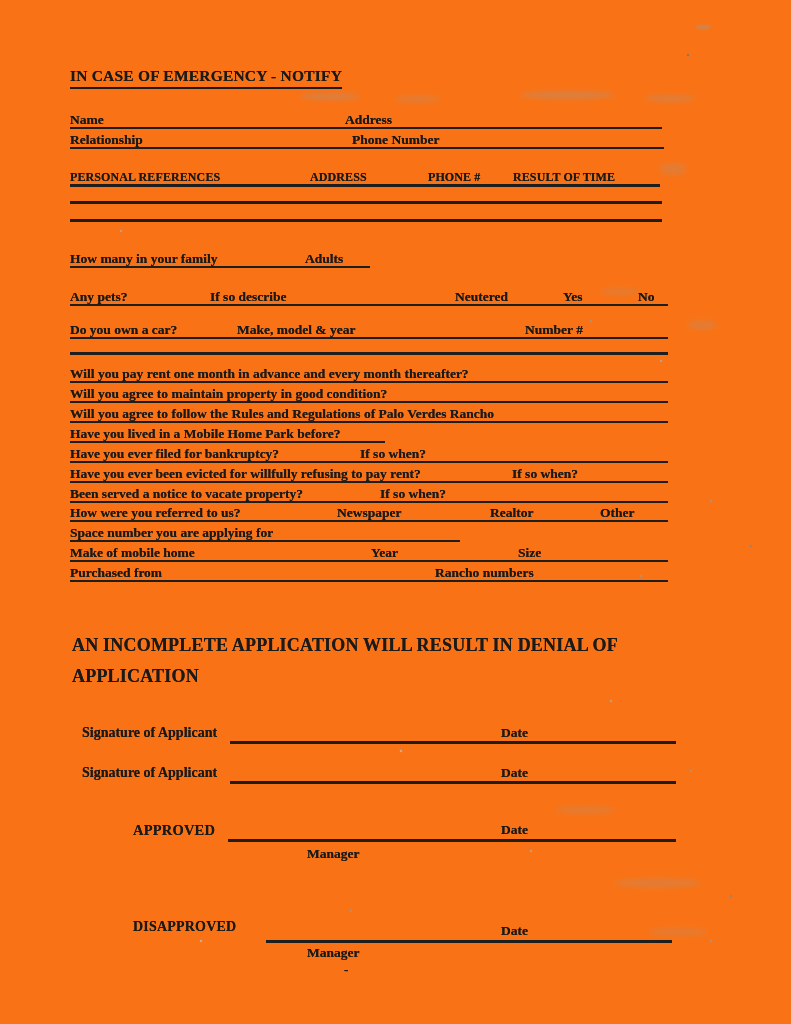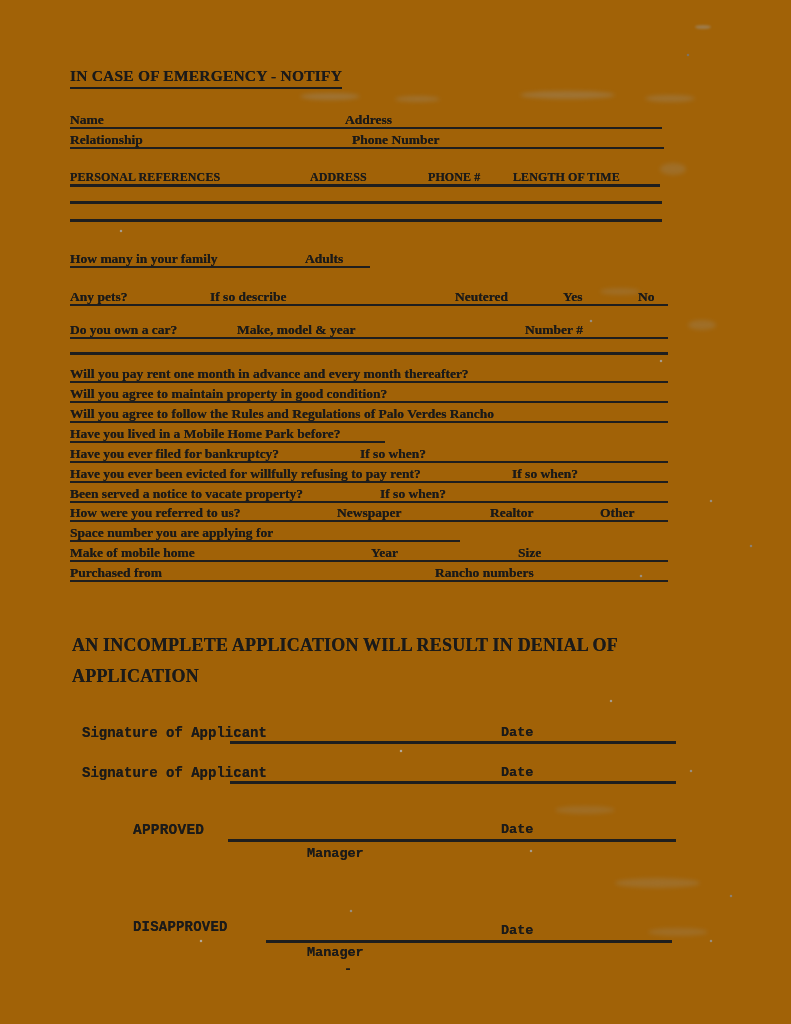--- a/index.html
+++ b/index.html
@@ -1,30 +1,30 @@
 <!DOCTYPE html>
 <html><head>
 <meta charset="utf-8">
 <style>
   html,body{margin:0;padding:0;background:#e8e8e8;}
   #page{
     position:relative;
     width:791px;height:1024px;
-    background:#a16207;
+    background:#f97316;
     font-family:"Liberation Serif","DejaVu Serif",serif;
     font-weight:700;
     color:#1a1a1a;
     overflow:hidden;
     text-shadow:0 0 .4px rgba(20,20,20,.8);
   }
   .lbl{position:absolute;bottom:1px;white-space:nowrap;font-size:13.5px;line-height:1;}
   .row{position:absolute;height:18px;border-bottom:2px solid #1e1e1e;}
   .row.t3{border-bottom-width:3px;}
   .rule{position:absolute;height:2.5px;background:#1e1e1e;}
-  .free{position:absolute;white-space:nowrap;font-size:13.5px;line-height:1;font-family:Liberation Mono, monospace;}
+  .free{position:absolute;white-space:nowrap;font-size:13.5px;line-height:1;}
   .title-u{position:absolute;font-size:15.5px;letter-spacing:.2px;border-bottom:2.5px solid #1c1c1c;padding-bottom:2px;white-space:nowrap;}
   .hdr-lbl{font-size:12px;letter-spacing:.1px;}
   .notice{position:absolute;font-size:18px;line-height:31px;letter-spacing:.2px;width:612px;}
   .smudge{position:absolute;background:#9a9a9a;border-radius:50%;filter:blur(2px);}
   .specks{position:absolute;width:2px;height:2px;background:transparent;
     box-shadow:637px -946px 1px #777,70px -770px 1px #aaa,540px -680px 1px #999,
     610px -640px 1px #aaa,660px -500px 1px #999,700px -455px 1px #888,
     560px -300px 1px #aaa,640px -230px 1px #999,480px -150px 1px #aaa,
     300px -90px 1px #999,150px -60px 1px #bbb,660px -60px 1px #999,
     350px -250px 1px #bbb,590px -425px 1px #999,680px -105px 1px #888;}
@@ -55,21 +55,21 @@
   </div>
   <div class="row" style="left:70px;top:129px;width:594px">
     <span class="lbl" style="left:0">Relationship</span>
     <span class="lbl" style="left:282px">Phone Number</span>
   </div>
 
   <div class="row t3" style="left:70px;top:166px;width:590px">
     <span class="lbl hdr-lbl" style="left:0">PERSONAL REFERENCES</span>
     <span class="lbl hdr-lbl" style="left:240px">ADDRESS</span>
     <span class="lbl hdr-lbl" style="left:358px">PHONE #</span>
-    <span class="lbl hdr-lbl" style="left:443px">LENGTH OF TIME</span>
+    <span class="lbl hdr-lbl" style="left:443px">RESULT OF TIME</span>
   </div>
   <div class="rule" style="left:70px;top:201px;width:592px;height:3px"></div>
   <div class="rule" style="left:70px;top:219px;width:592px"></div>
 
   <div class="row" style="left:70px;top:248px;width:300px">
     <span class="lbl" style="left:0">How many in your family</span>
     <span class="lbl" style="left:235px">Adults</span>
   </div>
 
   <div class="row" style="left:70px;top:286px;width:598px">

